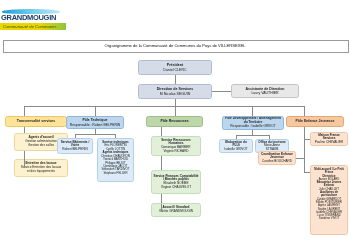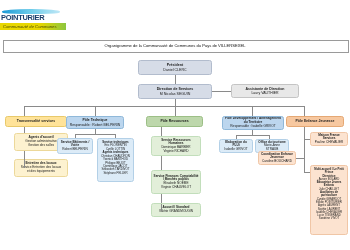--- a/index.html
+++ b/index.html
@@ -51,21 +51,21 @@
   .hl{height:0.6px;}
 </style>
 </head>
 <body>
 
 <div class="page">
 
   <div class="logo">
     <div class="logo-band"></div>
     <div class="logo-swoosh"></div>
-    <div class="logo-text">POINTURIER</div>
+    <div class="logo-text">GRANDMOUGIN</div>
     <div class="logo-bar"></div>
     <div class="logo-sub">Communauté de Communes</div>
   </div>
 
   <div class="titlebar"></div>
   <div class="titletext">Organigramme de la Communauté de Communes du Pays de VILLERSEXEL</div>
 
   <div class="box c-head" style="left:138px;top:60px;width:74px;height:15px;font-size:3.6px;">
     <span class="ln t-title">Président</span>
     <span class="ln">Daniel CLERC</span>

